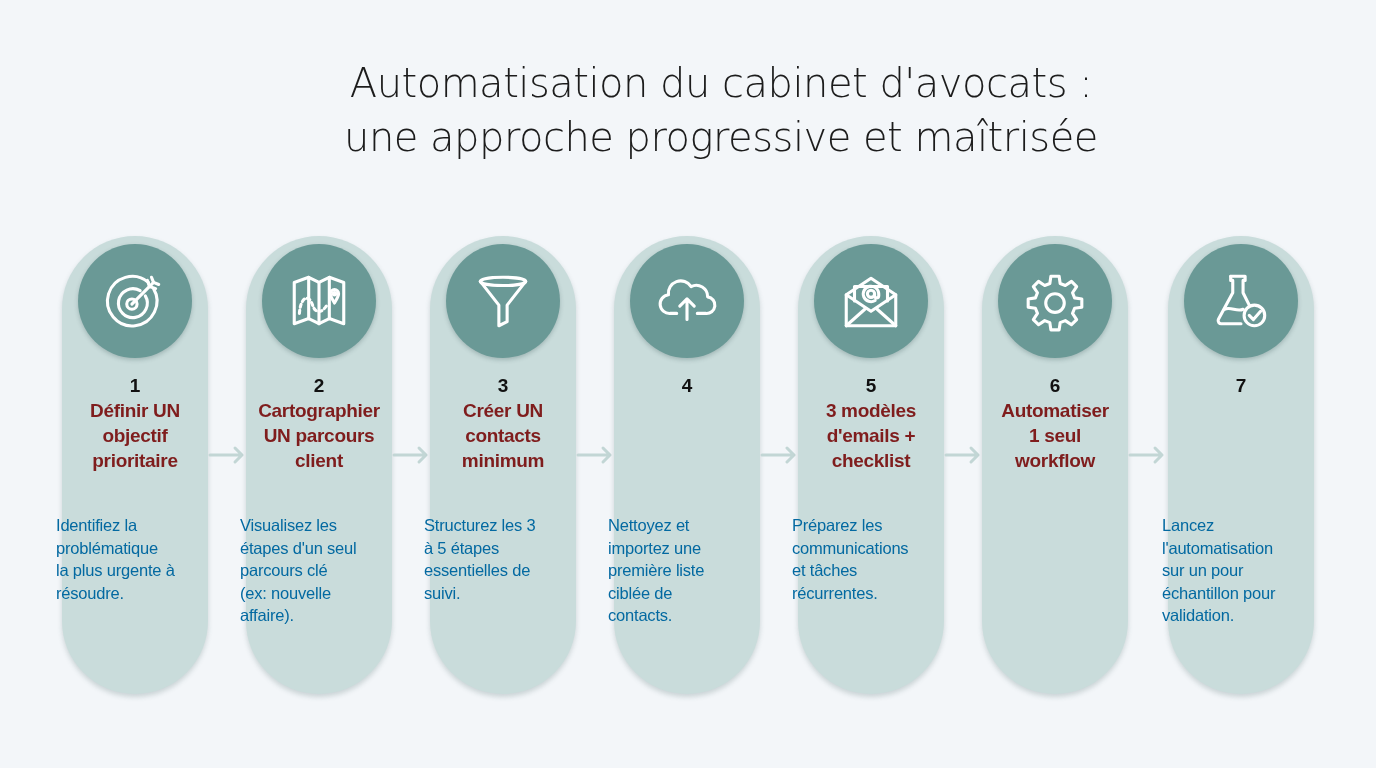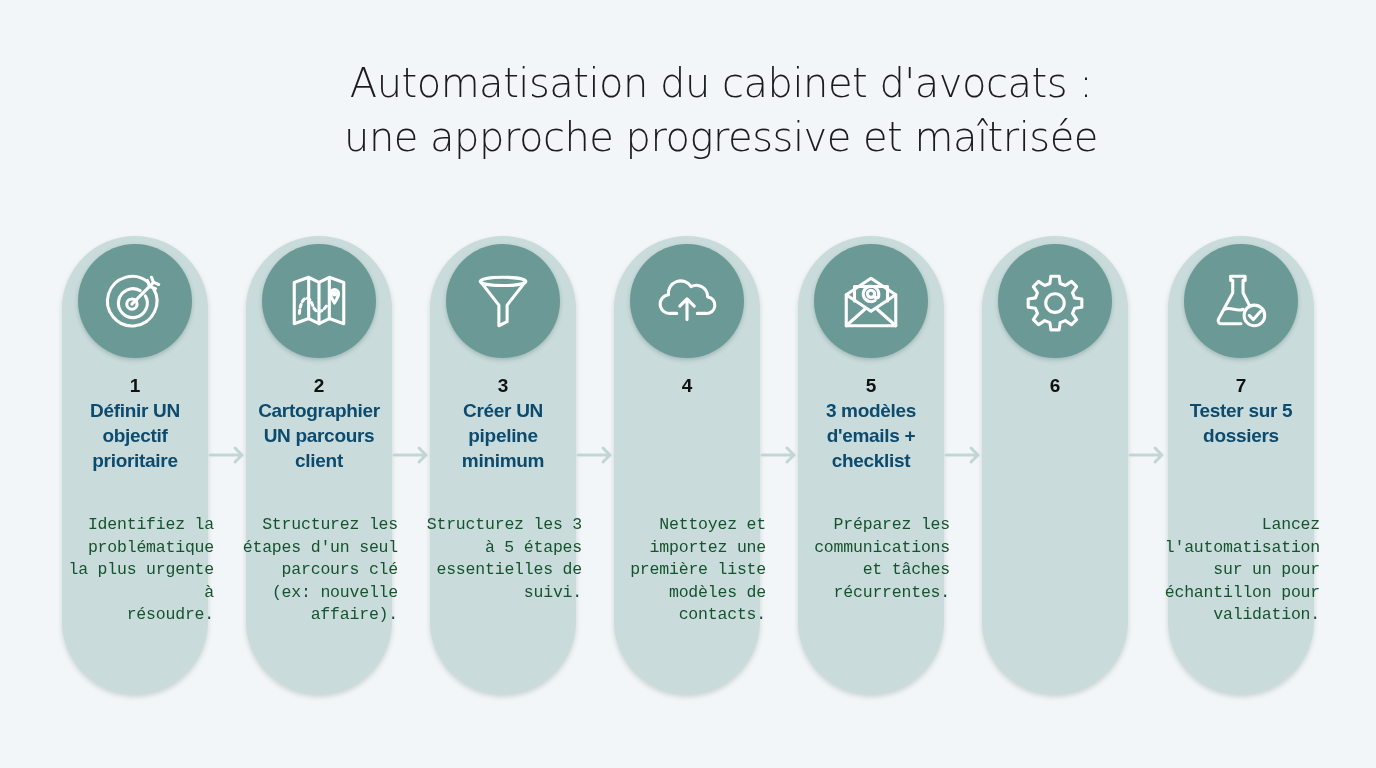--- a/index.html
+++ b/index.html
@@ -31,28 +31,27 @@
     box-shadow: 0 2px 4px rgba(40, 70, 70, 0.25);
     display: flex; align-items: center; justify-content: center;
   }
   .circle svg { width: 66px; height: 66px; }
   .num {
     position: absolute; left: 0; top: 137px; width: 146px; text-align: center;
     font-weight: 700; font-size: 19px; line-height: 25px; color: #111;
   }
   .head {
     position: absolute; left: -8px; top: 162px; width: 162px; text-align: center;
-    font-weight: 700; font-size: 19px; line-height: 25px; color: #0c4a6e;
+    font-weight: 700; font-size: 19px; line-height: 25px; color: #7f1d1d;
     letter-spacing: -0.3px;
   }
   .desc {
-    position: absolute; left: -6px; top: 278px; width: 158px; text-align: right;
-    font-size: 16.5px; line-height: 22.5px; color: #14532d;
+    position: absolute; left: -6px; top: 278px; width: 158px; text-align: left;
+    font-size: 16.5px; line-height: 22.5px; color: #0369a1;
     letter-spacing: -0.2px;
-    font-family: Liberation Mono, monospace;
   }
   .arrow {
     position: absolute; top: 445px; width: 38px; height: 20px;
   }
   .arrow svg { width: 38px; height: 20px; display: block; }
 </style>
 </head>
 <body>
 
 <div class="title">
@@ -105,21 +104,21 @@
         <circle cx="47" cy="25" r="1.2" fill="#fff"></circle>
       </svg>
     </div>
     <div class="num">2</div>
     <div class="head">
       <div>Cartographier</div>
       <div>UN parcours</div>
       <div>client</div>
     </div>
     <div class="desc">
-      <div>Structurez les</div>
+      <div>Visualisez les</div>
       <div>étapes d'un seul</div>
       <div>parcours clé</div>
       <div>(ex: nouvelle</div>
       <div>affaire).</div>
     </div>
   </div>
 
   <div class="arrow" style="left:392px">
     <svg viewBox="0 0 38 20" fill="none" stroke="#c2d6d5" stroke-width="3" stroke-linecap="round" stroke-linejoin="round">
         <path d="M2 10 H34 M27 3 L34 10 L27 17"></path>
@@ -129,21 +128,21 @@
   <div class="pill" style="left:430px">
     <div class="circle">
       <svg viewBox="0 0 64 64" fill="none" stroke="#fff" stroke-width="3" stroke-linecap="round" stroke-linejoin="round">
         <ellipse cx="32" cy="13" rx="22" ry="4"></ellipse>
         <path d="M10 13 L28 36 L28 56 L36 52 L36 36 L54 13"></path>
       </svg>
     </div>
     <div class="num">3</div>
     <div class="head">
       <div>Créer UN</div>
-      <div>pipeline</div>
+      <div>contacts</div>
       <div>minimum</div>
     </div>
     <div class="desc">
       <div>Structurez les 3</div>
       <div>à 5 étapes</div>
       <div>essentielles de</div>
       <div>suivi.</div>
     </div>
   </div>
 
@@ -158,21 +157,21 @@
       <svg viewBox="0 0 64 64" fill="none" stroke="#fff" stroke-width="3" stroke-linecap="round" stroke-linejoin="round">
         <path d="M22 44 H16 A9 9 0 0 1 14 26 A12 12 0 0 1 36 18 A11 11 0 0 1 52 28 A8 8 0 0 1 50 44 H42"></path>
         <path d="M32 50 V30 M25 37 L32 30 L39 37"></path>
       </svg>
     </div>
     <div class="num">4</div>
     <div class="desc">
       <div>Nettoyez et</div>
       <div>importez une</div>
       <div>première liste</div>
-      <div>modèles de</div>
+      <div>ciblée de</div>
       <div>contacts.</div>
     </div>
   </div>
 
   <div class="arrow" style="left:760px">
     <svg viewBox="0 0 38 20" fill="none" stroke="#c2d6d5" stroke-width="3" stroke-linecap="round" stroke-linejoin="round">
         <path d="M2 10 H34 M27 3 L34 10 L27 17"></path>
       </svg>
   </div>
 
@@ -208,43 +207,44 @@
   </div>
 
   <div class="pill" style="left:982px">
     <div class="circle">
       <svg viewBox="0 0 64 64" fill="none" stroke="#fff" stroke-width="3" stroke-linecap="round" stroke-linejoin="round">
         <path d="M28 8 H36 L37 15 L42 17 L48 13 L53 18 L49 24 L51 29 L58 30 V38 L51 39 L49 44 L53 50 L48 55 L42 51 L37 53 L36 60 H28 L27 53 L22 51 L16 55 L11 50 L15 44 L13 39 L6 38 V30 L13 29 L15 24 L11 18 L16 13 L22 17 L27 15 Z"></path>
         <circle cx="32" cy="34" r="9"></circle>
       </svg>
     </div>
     <div class="num">6</div>
+    <div class="head">
+      <div>Automatiser</div>
+      <div>1 seul</div>
+      <div>workflow</div>
+    </div>
   </div>
 
   <div class="arrow" style="left:1128px">
     <svg viewBox="0 0 38 20" fill="none" stroke="#c2d6d5" stroke-width="3" stroke-linecap="round" stroke-linejoin="round">
         <path d="M2 10 H34 M27 3 L34 10 L27 17"></path>
       </svg>
   </div>
 
   <div class="pill" style="left:1168px">
     <div class="circle">
       <svg viewBox="0 0 64 64" fill="none" stroke="#fff" stroke-width="3" stroke-linecap="round" stroke-linejoin="round">
         <path d="M22 8 H36 V12 H34 V24 L40 36"></path>
         <path d="M22 8 V12 H24 V24 L10 50 A3 3 0 0 0 13 54 H32"></path>
         <path d="M16 40 C22 37 28 43 34 40"></path>
         <circle cx="45" cy="46" r="10"></circle>
         <path d="M40 46 L44 50 L51 42"></path>
       </svg>
     </div>
     <div class="num">7</div>
-    <div class="head">
-      <div>Tester sur 5</div>
-      <div>dossiers</div>
-    </div>
     <div class="desc">
       <div>Lancez</div>
       <div>l'automatisation</div>
       <div>sur un pour</div>
       <div>échantillon pour</div>
       <div>validation.</div>
     </div>
   </div>
 
 </div>

